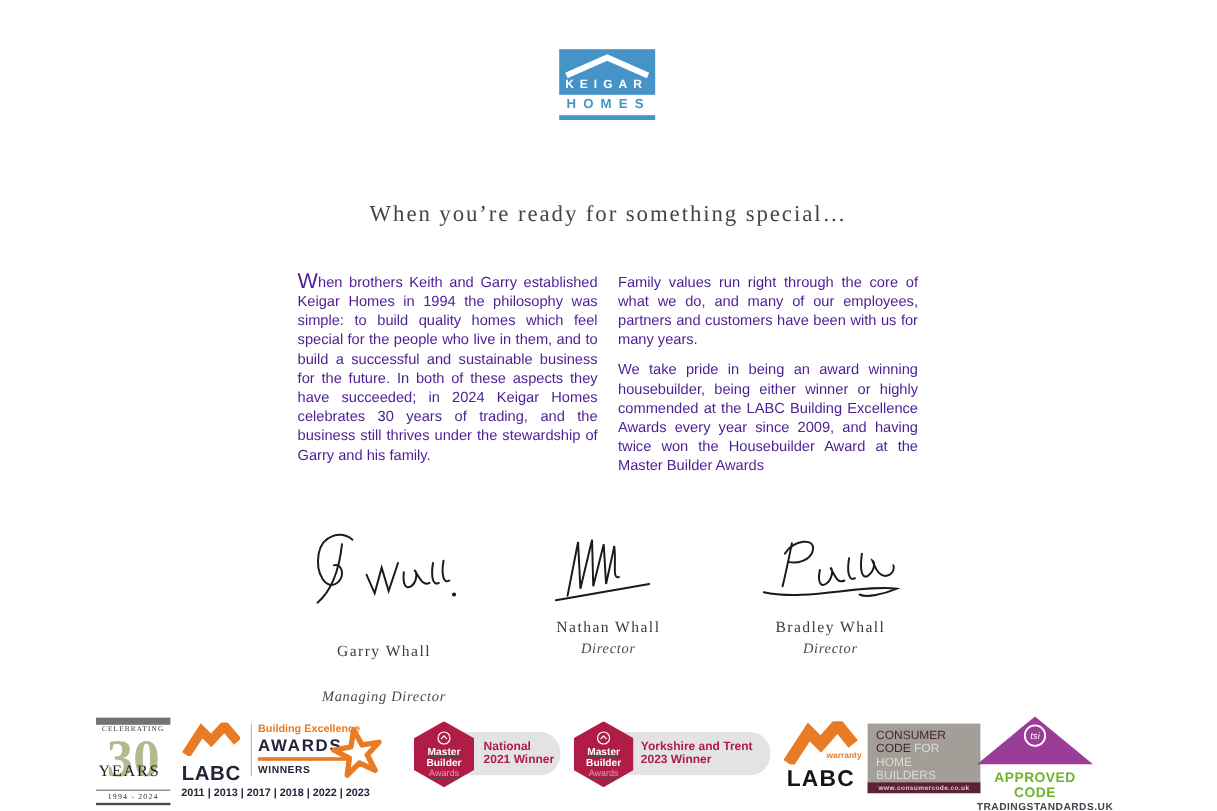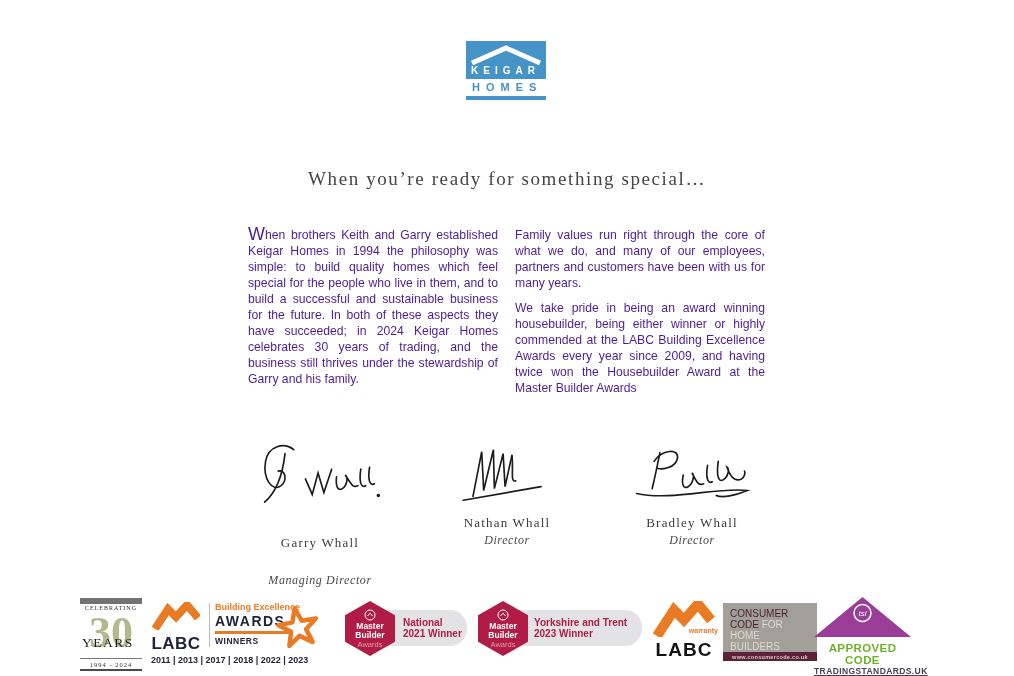--- a/index.html
+++ b/index.html
@@ -78,21 +78,21 @@
   .mb-national{left:345px;top:601px;width:122px;}
   .mb-yorkshire{left:478px;top:601px;width:166px;}
   .mb-pill{position:absolute;left:24px;top:9px;height:36px;background:#e3e3e6;
       border-radius:0 17px 17px 0;display:flex;flex-direction:column;justify-content:center;
       padding-left:34px;box-sizing:border-box;}
   .mb-national .mb-pill{width:98px;}
   .mb-yorkshire .mb-pill{width:140px;padding-left:32px;}
   .mb-pill span{font-size:10px;font-weight:800;color:#b01c45;line-height:11.5px;white-space:nowrap;}
   .mb-hex{position:absolute;left:0;top:0;width:50px;height:55px;background:#b01c45;
       clip-path:polygon(50% 0%,100% 26%,100% 74%,50% 100%,0% 74%,0% 26%);
-      display:flex;flex-direction:column;align-items:center;justify-content:center;}
+      display:flex;flex-direction:column;align-items:center;justify-content:center;text-decoration:underline;}
   .mb-emblem{width:12px;height:12px;margin-bottom:1px;}
   .mb-hex .l1,.mb-hex .l2{font-size:8.5px;font-weight:800;color:#ffffff;line-height:9px;}
   .mb-hex .l3{font-size:7.5px;color:#de9cae;line-height:9px;}
   
   .lw{left:646px;top:601px;width:76px;height:58px;text-align:center;}
   .lw-word{position:absolute;right:4px;top:26px;font-size:7px;font-weight:700;color:#e87b24;}
   .lw-brand{position:absolute;left:0;right:0;bottom:0;font-size:19px;font-weight:800;
       letter-spacing:1px;color:#141414;line-height:19px;}
   
   .cc{left:723px;top:603px;width:94px;height:58px;background:#a29e98;

